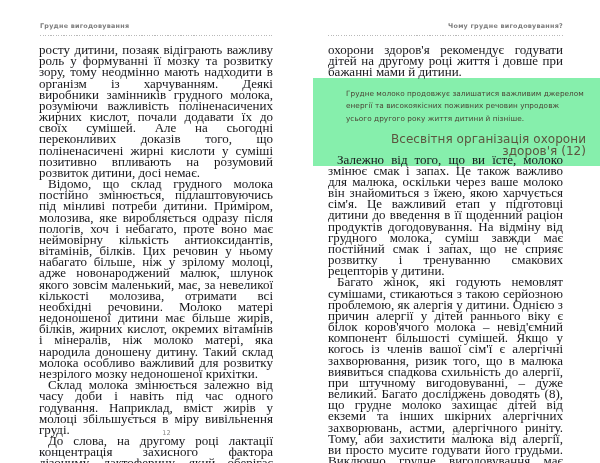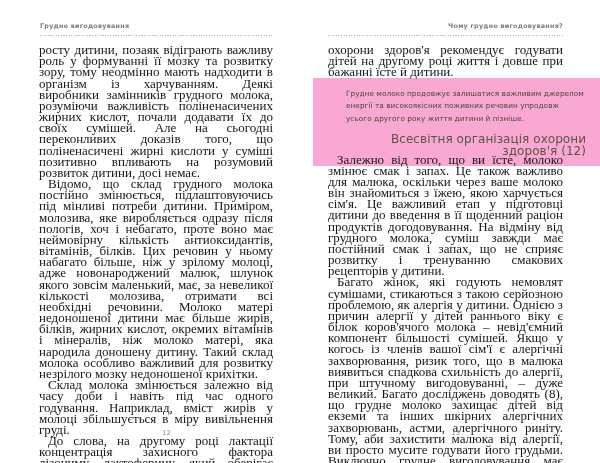--- a/index.html
+++ b/index.html
@@ -147,27 +147,27 @@
     </div>
 
     <div class="folio">12</div>
   </div>
 
   <div class="page page-right">
 
     <div class="runhead">Чому грудне вигодовування?</div>
     <div class="rule"></div>
 
-    <div class="callout" style="background: #f9a8d4; padding-left: 33px;">
+    <div class="callout" style="background: #86efac; padding-left: 33px;">
       <p class="quote">Грудне молоко продовжує залишатися важливим джерелом енергії та високоякісних поживних речовин упродовж усього другого року життя дитини й пізніше.</p>
       <p class="attrib">Всесвітня організація охорони здоров'я (12)</p>
     </div>
 
     <div class="column">
-      <p class="noindent">охорони здоров'я рекомендує годувати дітей на другому році життя і довше при бажанні їсте й дитини.</p>
+      <p class="noindent">охорони здоров'я рекомендує годувати дітей на другому році життя і довше при бажанні мами й дитини.</p>
       <div class="callout-gap"></div>
       <p>Залежно від того, що ви їсте, молоко змінює смак і запах. Це також важливо для малюка, оскільки через ваше молоко він знайомиться з їжею, якою харчується сім'я. Це важливий етап у підготовці дитини до введення в її щоденний раціон продуктів догодовування. На відміну від грудного молока, суміш завжди має постійний смак і запах, що не сприяє розвитку і тренуванню смакових рецепторів у дитини.</p>
       <p>Багато жінок, які годують немовлят сумішами, стикаються з такою серйозною проблемою, як алергія у дитини. Однією з причин алергії у дітей раннього віку є білок коров'ячого молока – невід'ємний компонент більшості сумішей. Якщо у когось із членів вашої сім'ї є алергічні захворювання, ризик того, що в малюка виявиться спадкова схильність до алергії, при штучному вигодовуванні, – дуже великий. Багато досліджень доводять (8), що грудне молоко захищає дітей від екземи та інших шкірних алергічних захворювань, астми, алергічного риніту. Тому, аби захистити малюка від алергії, ви просто мусите годувати його грудьми. Виключно грудне вигодовування має тривати щонайменше шість місяців, а по тому – доповнюватися продуктами догодовування.</p>
     </div>
 
     <div class="folio">13</div>
   </div>
 
   <div class="gutter"></div>
 </div>

